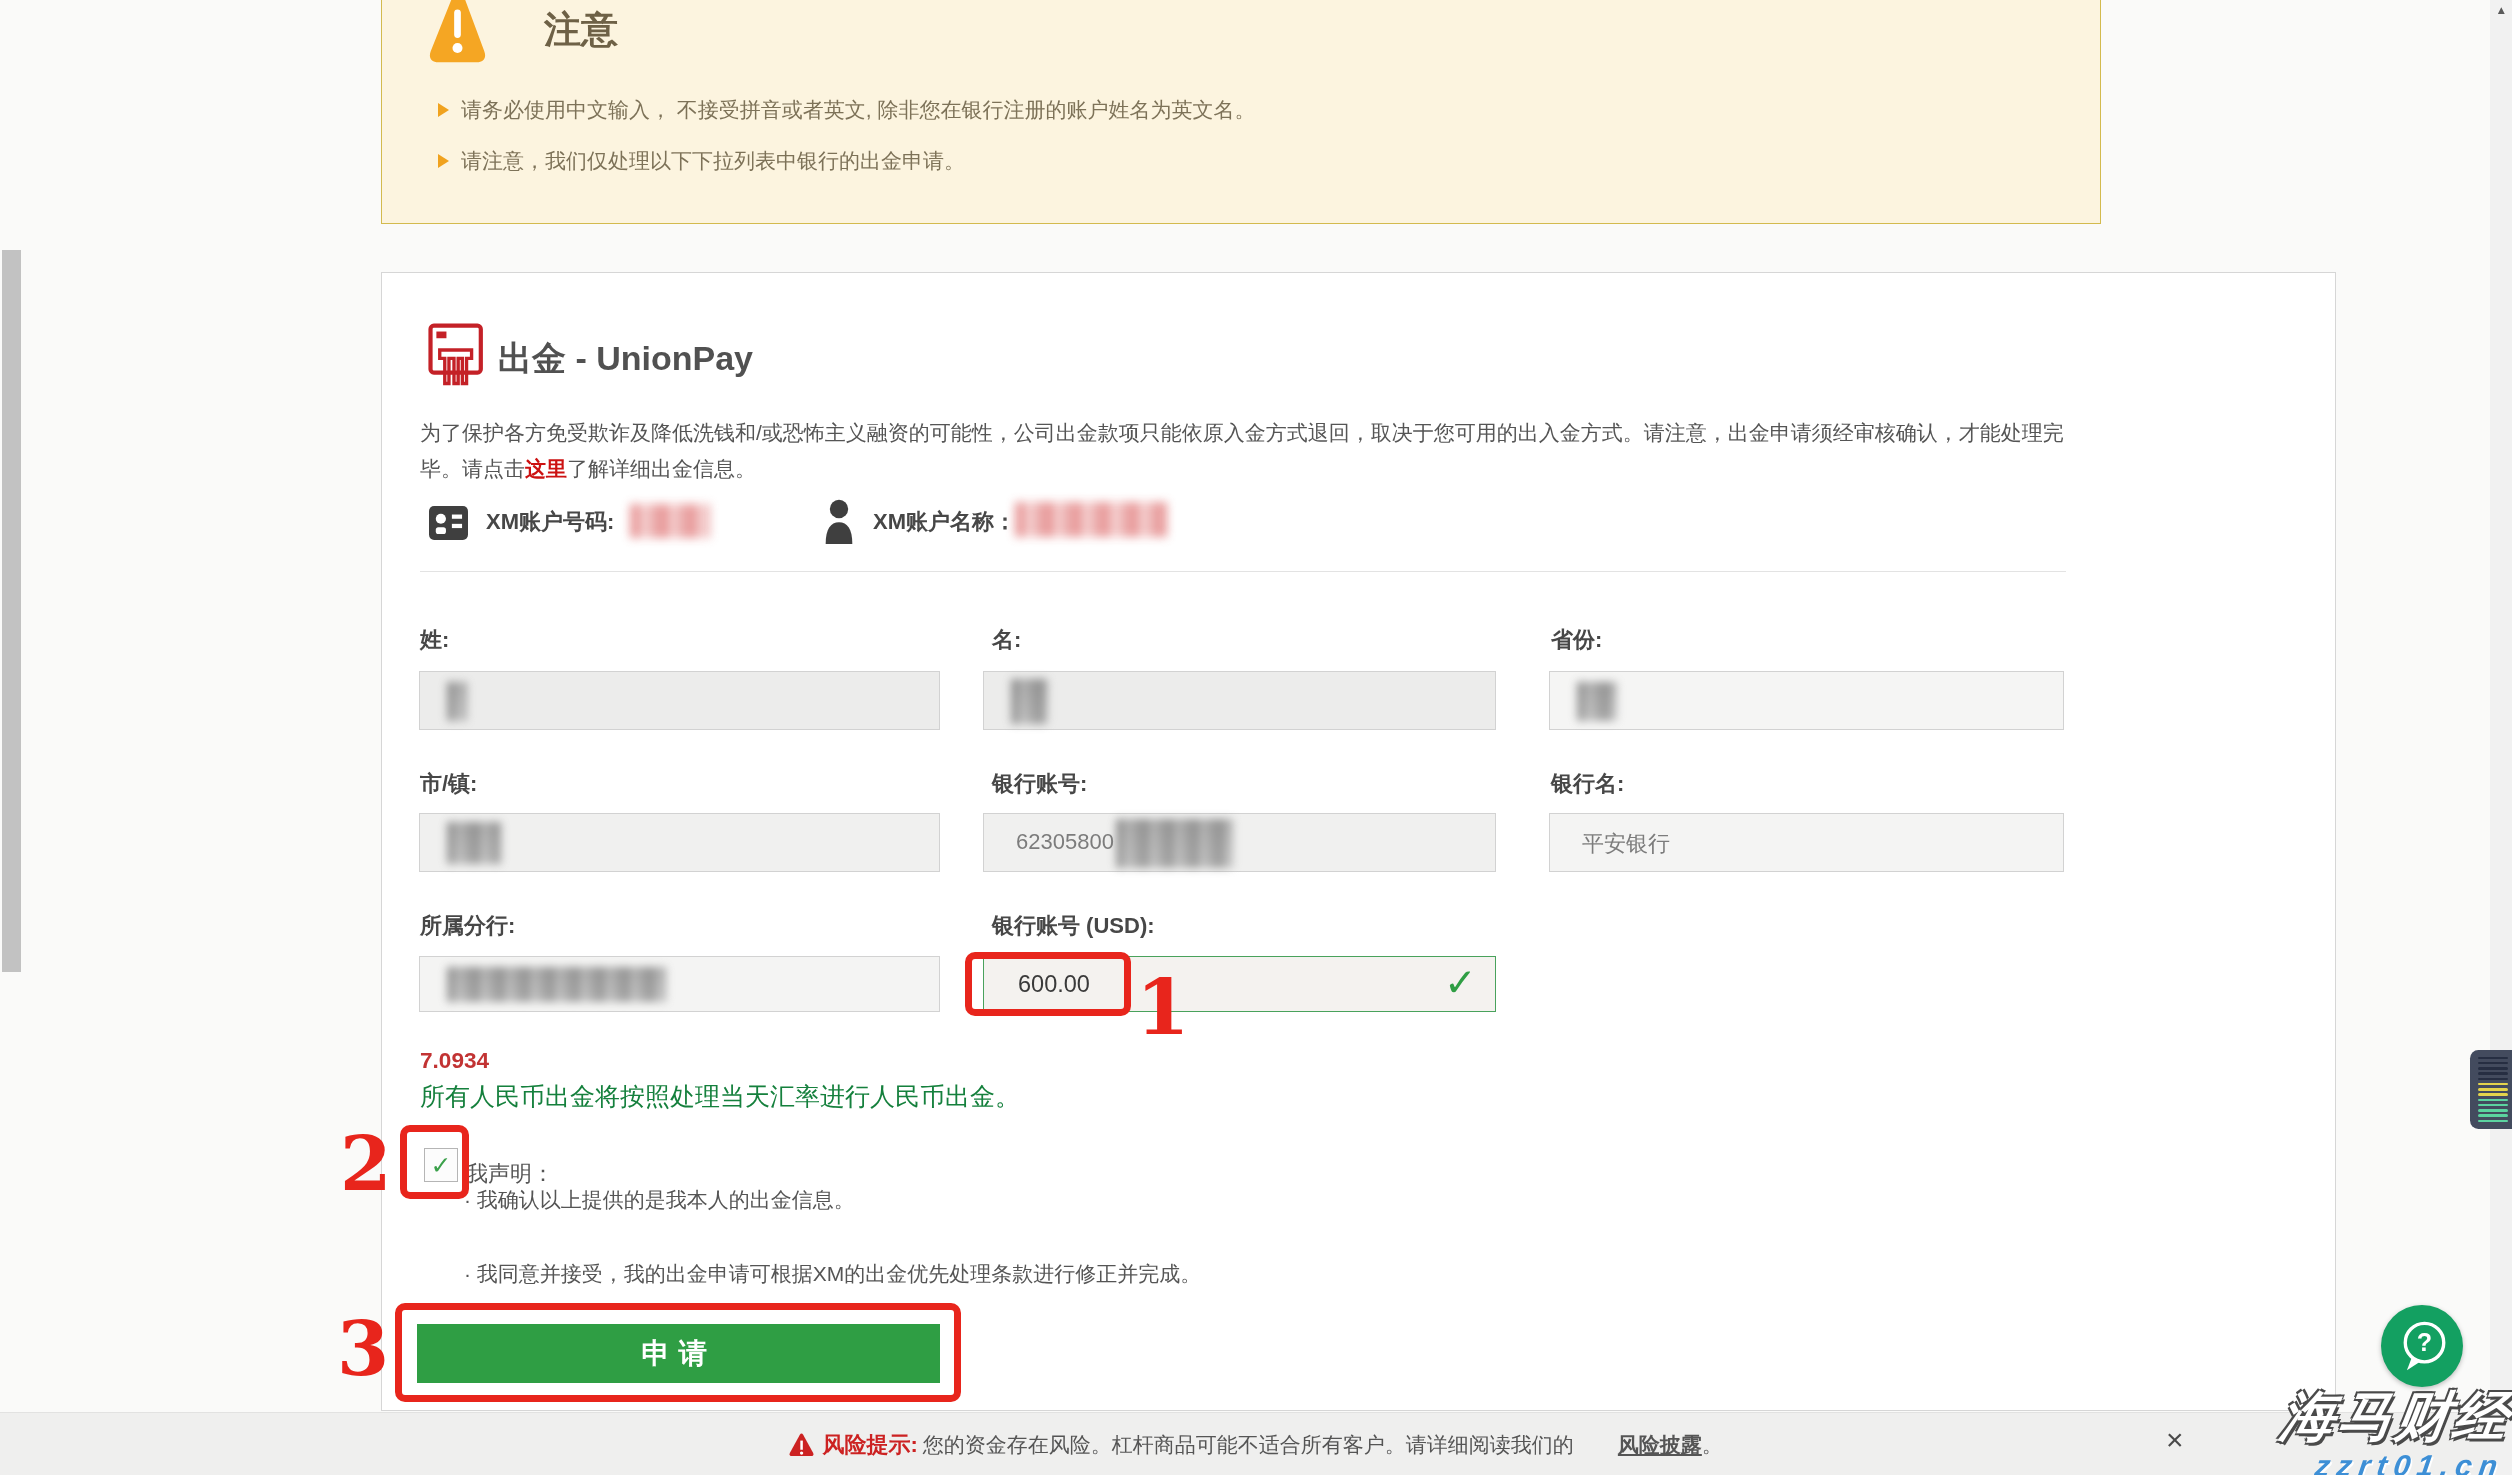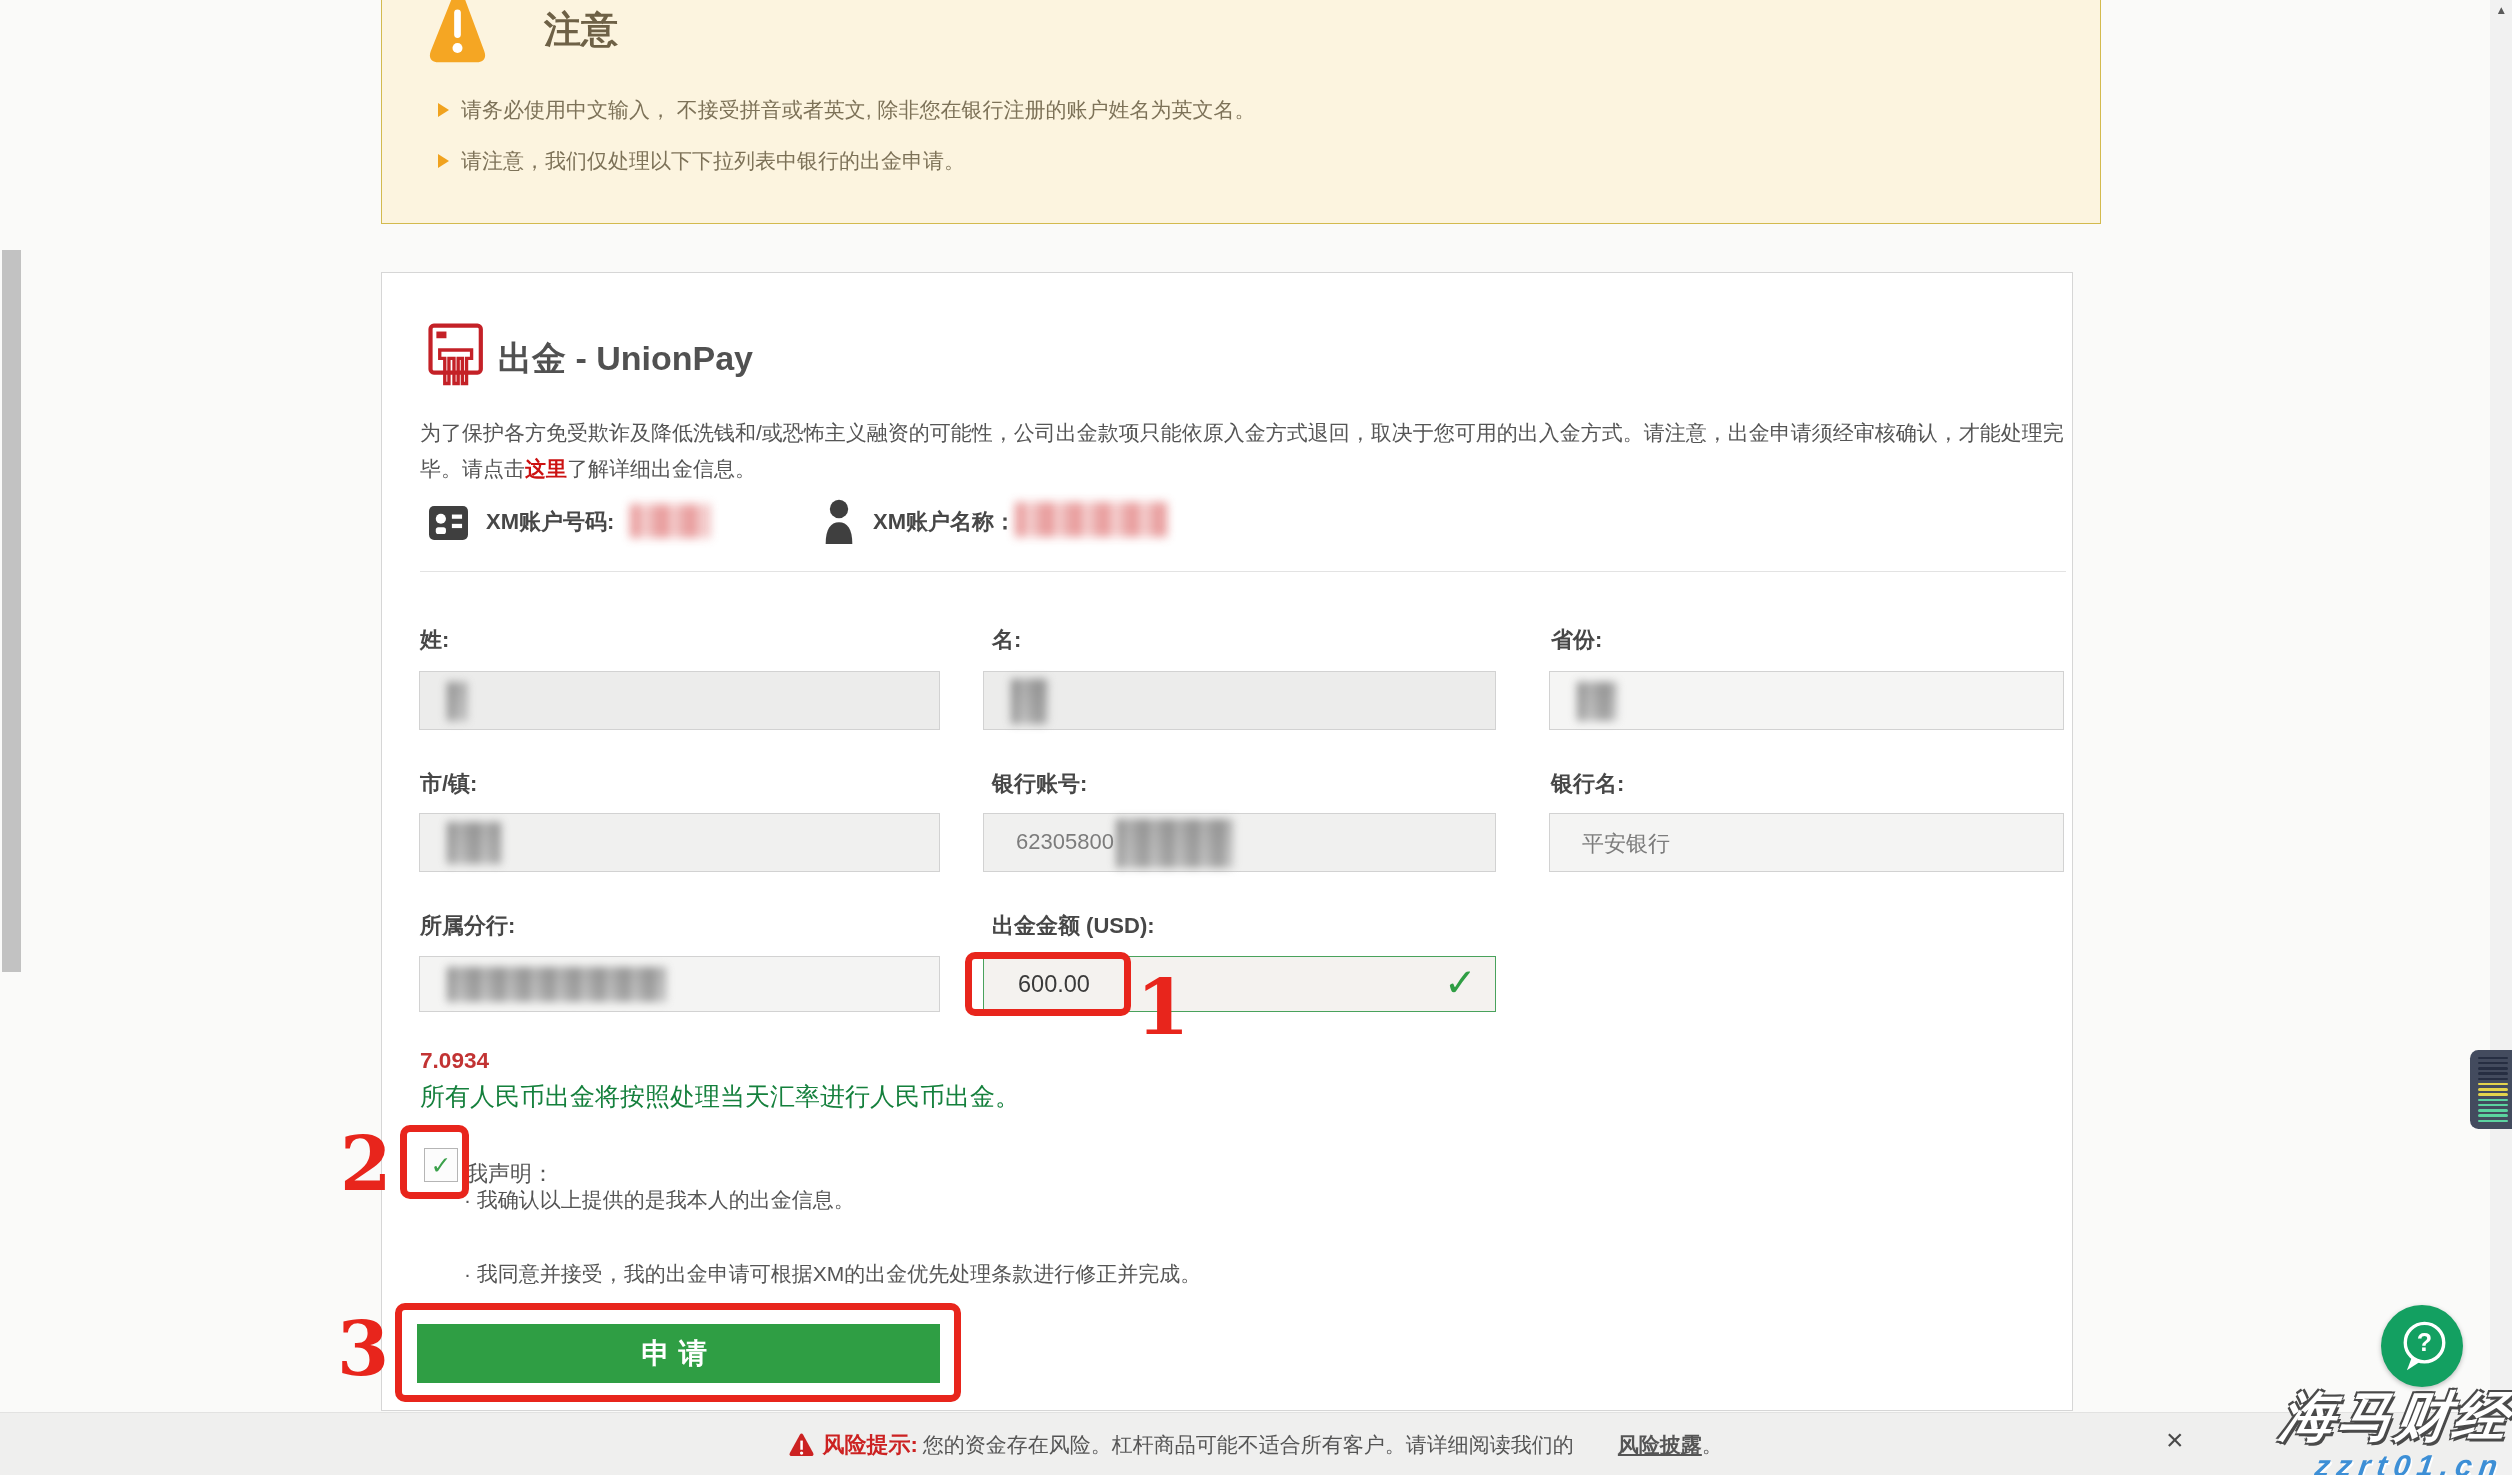--- a/index.html
+++ b/index.html
@@ -11,21 +11,21 @@
   .notice-box { position:absolute; left:381px; top:-59px; width:1720px; height:283px;
     background:#fcf4df; border:1.7px solid #d3ba4e; }
   .notice-title { position:absolute; left:162px; top:63px; font-size:37px; font-weight:bold; color:#6e6146; }
   .notice-tri { position:absolute; left:47px; top:49px; }
   .notice-item { position:absolute; left:79px; font-size:21px; color:#7d7258; }
   .tri-bullet { position:absolute; left:56px; width:0; height:0;
     border-left:11.7px solid #f0a21e; border-top:7.5px solid transparent; border-bottom:7.5px solid transparent;
     border-top-right-radius:3.4px; }
 
   
-  .card { position:absolute; left:381px; top:272px; width:1692px; height:1139px;
+  .card { position:absolute; left:381px; top:272px; width:1955px; height:1139px;
     background:#ffffff; border:0.8px solid #d6d6d6; }
   .card-title { position:absolute; left:116px; top:63px; font-size:34px; font-weight:bold; color:#515151; }
   .bank-icon { position:absolute; left:46px; top:50px; }
   .intro { position:absolute; left:38px; top:142px; width:1667px; font-size:21px; line-height:36px; color:#555; }
   .intro .red-link { color:#cc1111; font-weight:bold; cursor:pointer; }
 
   .acct-row { position:absolute; left:0; top:226px; width:100%; height:50px; }
   .acct-label { position:absolute; top:8.4px; font-size:22px; font-weight:bold; color:#474747; }
   .divider { position:absolute; left:38px; top:298px; width:1646px; height:0.8px; background:#e3e3e3; }
 
@@ -171,21 +171,21 @@
     </div>
     <div class="finput" style="left:601px;top:540px;width:513px;background:#f0f0ef">
       <span class="gray-val" style="position:absolute;left:32px;top:15px">62305800</span>
       <span class="blur-gray" style="position:absolute;left:132px;top:5px;width:117px;height:49px"></span>
     </div>
     <div class="finput" style="left:1167px;top:540px;width:515px;background:#f4f4f3">
       <span class="gray-val" style="position:absolute;left:32px;top:15px">平安银行</span>
     </div>
 
     <div class="flabel" style="left:38px;top:638px">所属分行:</div>
-    <div class="flabel" style="left:610px;top:638px">出金金额 (USD):</div>
+    <div class="flabel" style="left:610px;top:638px">银行账号 (USD):</div>
 
     <div class="finput" style="left:37px;top:683px;width:521px;height:56px;background:#f4f4f3">
       <div class="blur-gray" style="position:absolute;left:27px;top:10px;width:219px;height:35px"></div>
     </div>
     <div class="amount-input">
       <span class="amount-value">600.00</span>
       <span class="amount-check">✓</span>
     </div>
 
     <div class="rate">7.0934</div>

